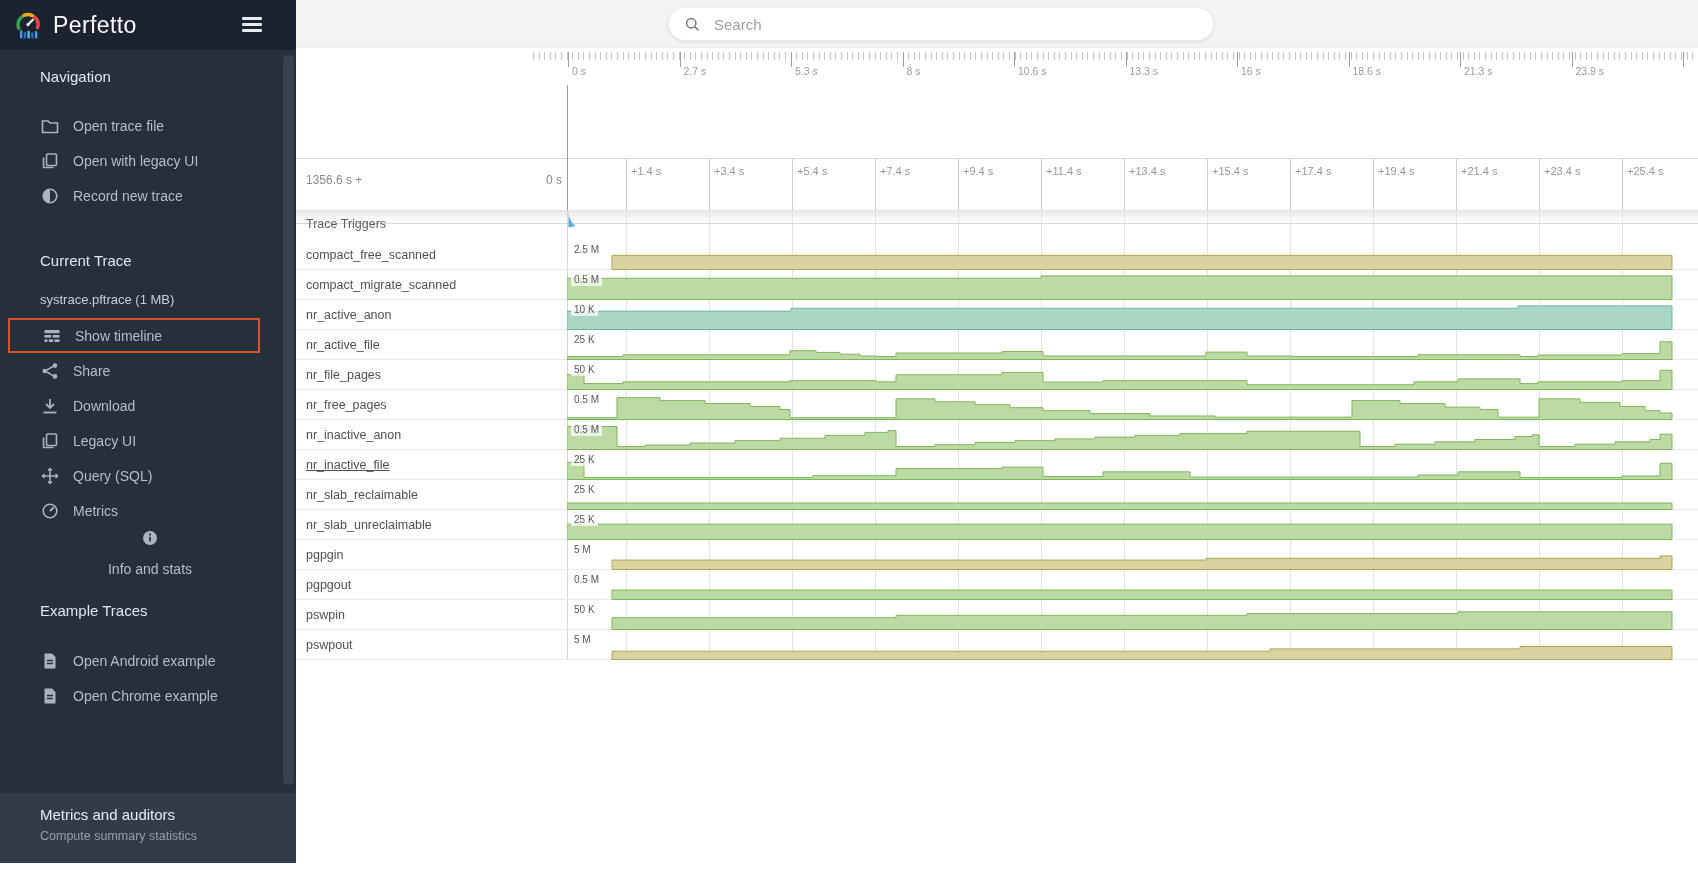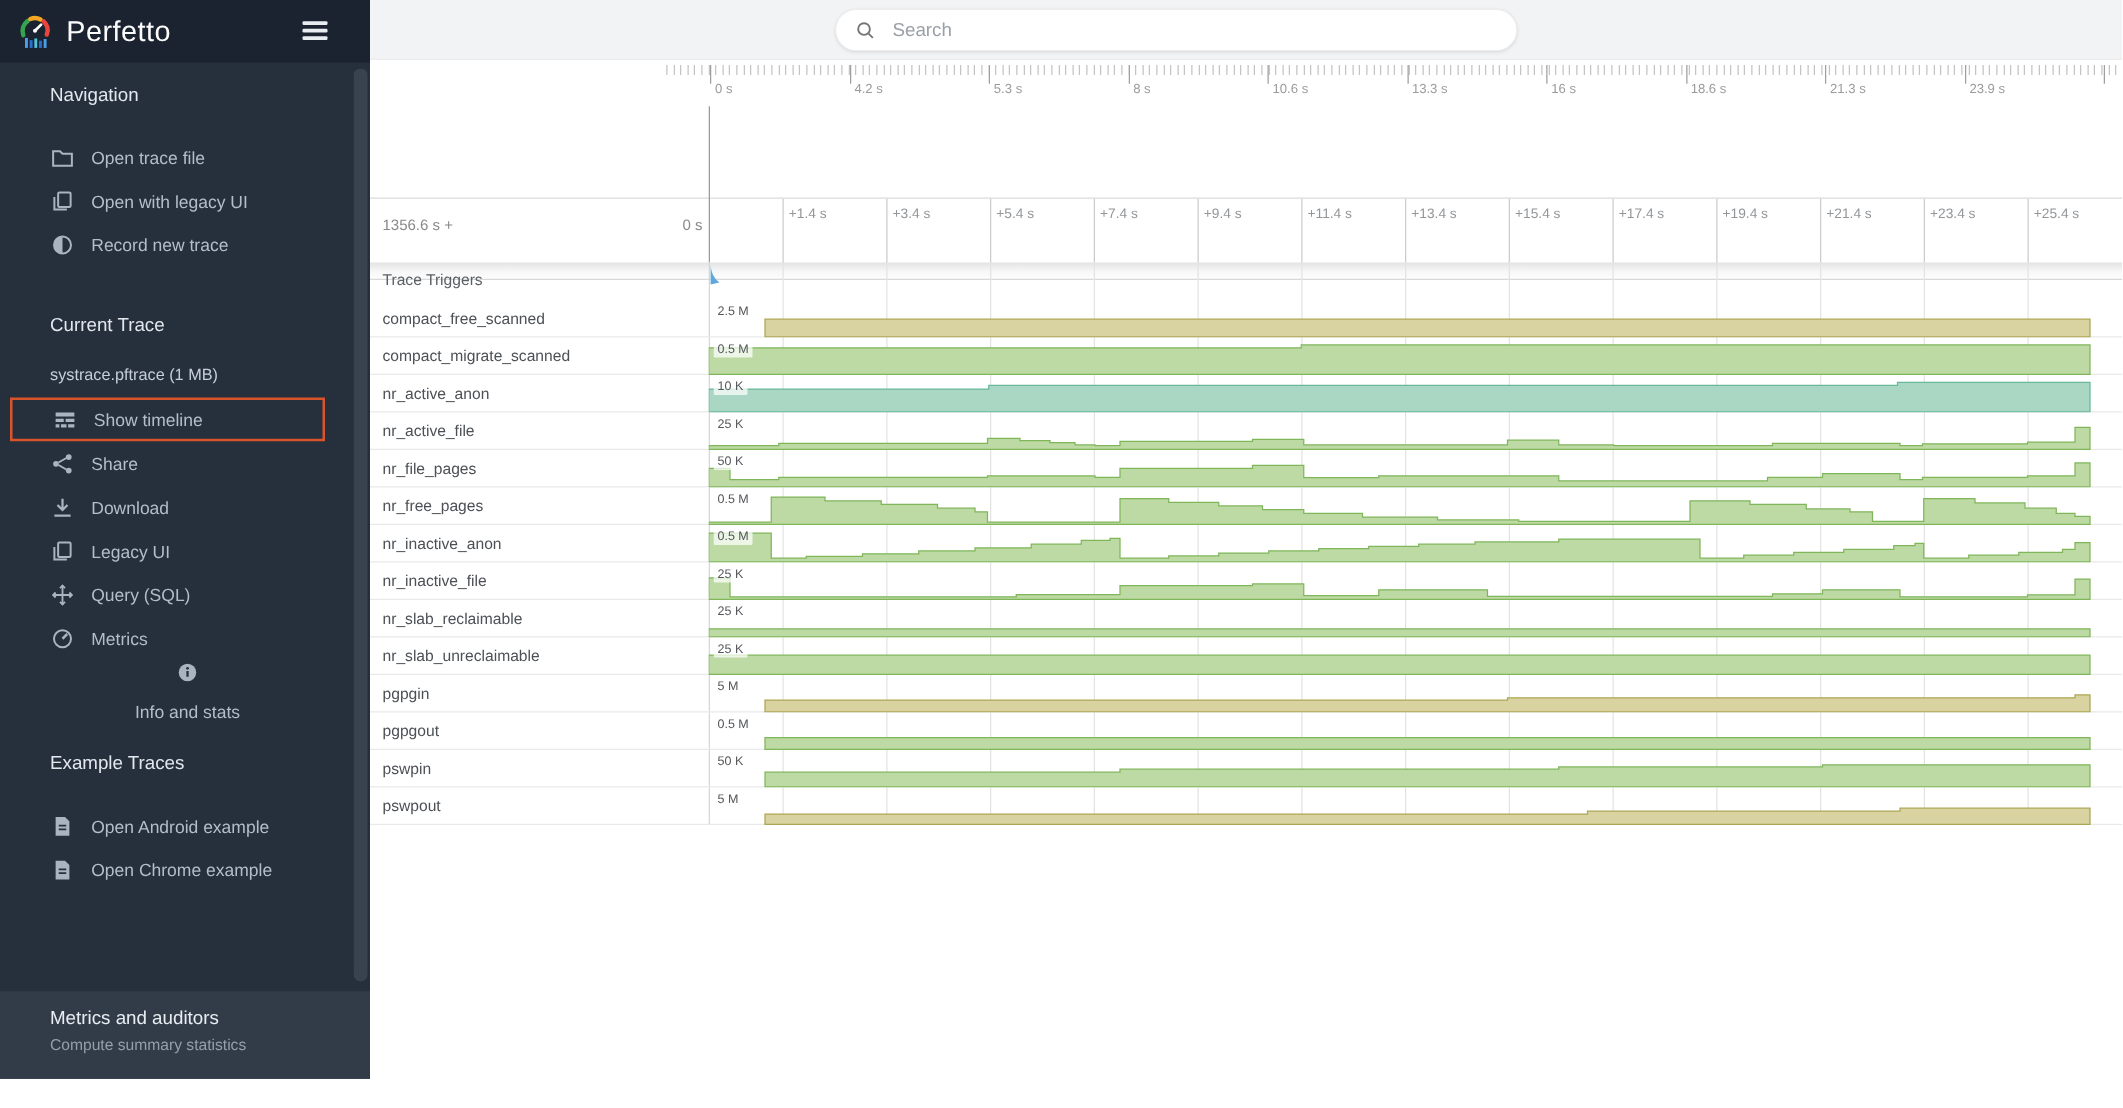--- a/index.html
+++ b/index.html
@@ -436,21 +436,21 @@
       <div class="ov-tick" style="left: 1368.2px;"></div>
       <div class="ov-tick" style="left: 1373.8px;"></div>
       <div class="ov-tick" style="left: 1379.4px;"></div>
       <div class="ov-tick" style="left: 1385px;"></div>
       <div class="ov-tick" style="left: 1390.6px;"></div>
       <div class="ov-tick" style="left: 1396.2px;"></div>
       <div class="ov-tick" style="left: 1401.8px;"></div>
       <div class="ov-tick major" style="left: 272px;"></div>
       <div class="ov-label" style="left: 276px;">0 s</div>
       <div class="ov-tick major" style="left: 383.5px;"></div>
-      <div class="ov-label" style="left: 387.5px;">4.2 s</div>
+      <div class="ov-label" style="left: 387.5px;">2.7 s</div>
       <div class="ov-tick major" style="left: 495px;"></div>
       <div class="ov-label" style="left: 499px;">5.3 s</div>
       <div class="ov-tick major" style="left: 606.5px;"></div>
       <div class="ov-label" style="left: 610.5px;">8 s</div>
       <div class="ov-tick major" style="left: 718px;"></div>
       <div class="ov-label" style="left: 722px;">10.6 s</div>
       <div class="ov-tick major" style="left: 829.5px;"></div>
       <div class="ov-label" style="left: 833.5px;">13.3 s</div>
       <div class="ov-tick major" style="left: 941px;"></div>
       <div class="ov-label" style="left: 945px;">16 s</div>
@@ -554,21 +554,21 @@
       <svg class="t-svg" viewBox="0 0 1131 30" style="top: 180px;">
         <path d="M 0 29.5 L 0 29.5 L 0 27.73 L 50 27.73 L 50 7.67 L 93 7.67 L 93 10.62 L 138 10.62 L 138 13.57 L 183 13.57 L 183 16.52 L 213 16.52 L 213 19.47 L 223 19.47 L 223 27.73 L 329 27.73 L 329 8.85 L 368 8.85 L 368 11.8 L 408 11.8 L 408 14.75 L 443 14.75 L 443 17.7 L 476 17.7 L 476 20.65 L 523 20.65 L 523 23.6 L 583 23.6 L 583 25.96 L 648 25.96 L 648 27.14 L 785 27.14 L 785 10.62 L 833 10.62 L 833 13.57 L 878 13.57 L 878 17.11 L 913 17.11 L 913 19.47 L 931 19.47 L 931 27.14 L 972 27.14 L 972 8.85 L 1013 8.85 L 1013 12.39 L 1053 12.39 L 1053 16.52 L 1078 16.52 L 1078 20.65 L 1093 20.65 L 1093 23.01 L 1105 23.01 L 1105 29.5 Z" fill="#bedaa4" stroke="#7fb65a" stroke-width="1"></path>
       </svg>
       <div class="row-border" style="top: 239px;"></div>
       <div class="t-label" style="top: 218px;">nr_inactive_anon</div>
       <div class="t-chip" style="left: 275px; top: 213px;">0.5 M</div>
       <svg class="t-svg" viewBox="0 0 1131 30" style="top: 210px;">
         <path d="M 0 29.5 L 0 29.5 L 0 6.49 L 50 6.49 L 50 26.55 L 78 26.55 L 78 25.07 L 123 25.07 L 123 23.01 L 168 23.01 L 168 20.65 L 213 20.65 L 213 18.29 L 258 18.29 L 258 15.34 L 298 15.34 L 298 12.39 L 321 12.39 L 321 10.62 L 329 10.62 L 329 26.55 L 368 26.55 L 368 24.78 L 408 24.78 L 408 22.42 L 448 22.42 L 448 20.65 L 488 20.65 L 488 18.88 L 528 18.88 L 528 17.11 L 568 17.11 L 568 15.34 L 613 15.34 L 613 13.57 L 680 13.57 L 680 11.21 L 793 11.21 L 793 26.55 L 828 26.55 L 828 24.19 L 868 24.19 L 868 21.83 L 908 21.83 L 908 19.47 L 948 19.47 L 948 16.52 L 965 16.52 L 965 14.75 L 972 14.75 L 972 26.55 L 1008 26.55 L 1008 24.19 L 1048 24.19 L 1048 21.83 L 1083 21.83 L 1083 19.47 L 1093 19.47 L 1093 14.16 L 1105 14.16 L 1105 29.5 Z" fill="#bedaa4" stroke="#7fb65a" stroke-width="1"></path>
       </svg>
       <div class="row-border" style="top: 269px;"></div>
-      <div class="t-label" style="top: 248px;">nr_inactive_file</div>
+      <div class="t-label" style="top: 248px; text-decoration: underline;">nr_inactive_file</div>
       <div class="t-chip" style="left: 275px; top: 243px;">25 K</div>
       <svg class="t-svg" viewBox="0 0 1131 30" style="top: 240px;">
         <path d="M 0 29.5 L 0 29.5 L 0 12.39 L 17 12.39 L 17 27.43 L 246 27.43 L 246 25.66 L 329 25.66 L 329 18.59 L 435 18.59 L 435 17.11 L 476 17.11 L 476 26.55 L 536 26.55 L 536 21.83 L 623 21.83 L 623 27.14 L 851 27.14 L 851 25.07 L 891 25.07 L 891 21.83 L 953 21.83 L 953 27.43 L 1055 27.43 L 1055 25.96 L 1093 25.96 L 1093 13.27 L 1105 13.27 L 1105 29.5 Z" fill="#bedaa4" stroke="#7fb65a" stroke-width="1"></path>
       </svg>
       <div class="row-border" style="top: 299px;"></div>
       <div class="t-label" style="top: 278px;">nr_slab_reclaimable</div>
       <div class="t-chip" style="left: 275px; top: 273px;">25 K</div>
       <svg class="t-svg" viewBox="0 0 1131 30" style="top: 270px;">
         <path d="M 0 29.5 L 0 29.5 L 0 23.01 L 1105 23.01 L 1105 29.5 Z" fill="#bedaa4" stroke="#7fb65a" stroke-width="1"></path>
       </svg>

